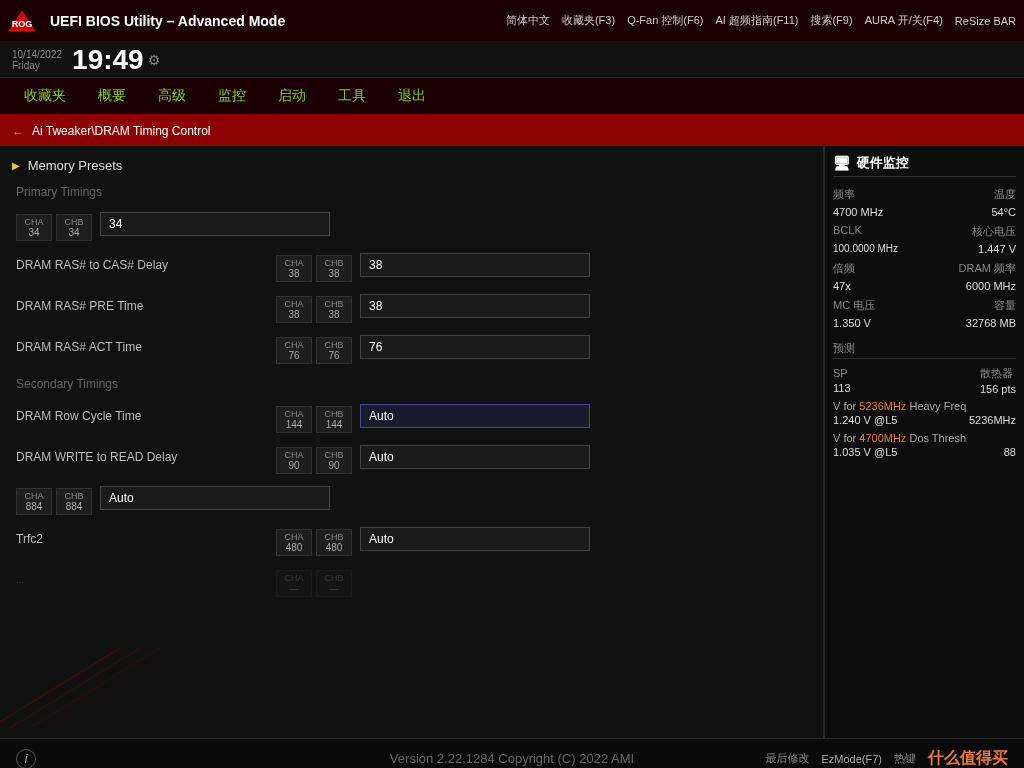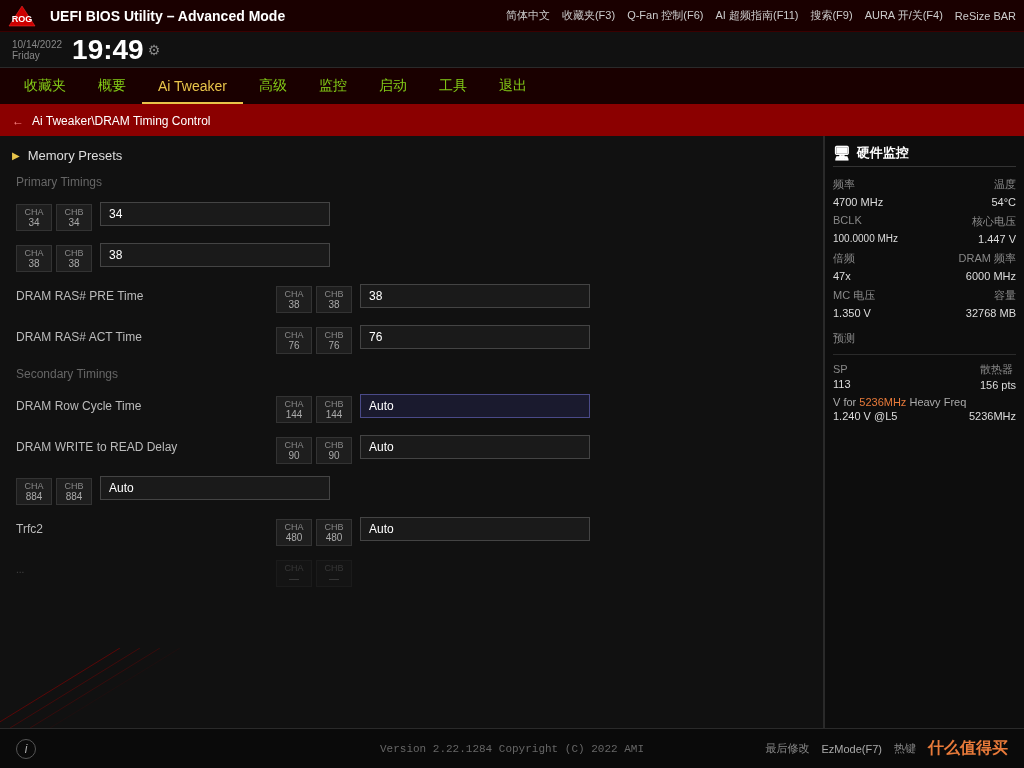--- a/index.html
+++ b/index.html
@@ -10,21 +10,21 @@
       color: #ccc;
       font-family: 'Segoe UI', Arial, sans-serif;
       font-size: 13px;
       overflow: hidden;
       position: relative;
     }
 
     
     #top-bar {
       background: #1a0000;
-      height: 32px;
+      height: 42px;
       display: flex;
       align-items: center;
       padding: 0 8px;
       gap: 6px;
       border-bottom: 1px solid #3a0000;
     }
     #top-bar .spacer { flex: 1; }
     #top-bar .menu-items {
       display: flex;
       gap: 12px;
@@ -187,21 +187,21 @@
       margin-bottom: 4px;
     }
     .hw-label { color: #888; font-size: 11px; }
     .hw-value { color: #ddd; font-size: 11px; }
 
     .predict-section { margin-top: 8px; }
     .predict-title {
       color: #888;
       font-size: 11px;
       margin-bottom: 6px;
-      padding-bottom: 8px;
+      padding-bottom: 2px;
       border-bottom: 1px solid #2a2a2a;
     }
     .predict-row { margin-bottom: 6px; }
     .predict-freq-label { font-size: 11px; margin-bottom: 2px; }
     .predict-values { display: flex; justify-content: space-between; }
     .predict-val { color: #ddd; font-size: 11px; }
     .predict-sp-row { display: flex; justify-content: space-between; margin-bottom: 4px; }
 
     
     #bottom-bar {
@@ -262,21 +262,20 @@
     <span style="font-size:10px;color:#888;">Friday</span>
   </div>
   <span style="font-size:28px;color:#fff;font-weight:bold;line-height:1;">19:49</span>
   <span style="font-size:14px;color:#888;margin-left:4px;cursor:pointer;">⚙</span>
   <div class="spacer"></div>
 </div>
 
 <div id="nav-bar">
   <div class="nav-item">收藏夹</div>
   <div class="nav-item">概要</div>
-  <div class="nav-item active">Ai Tweaker</div>
   <div class="nav-item">高级</div>
   <div class="nav-item">监控</div>
   <div class="nav-item">启动</div>
   <div class="nav-item">工具</div>
   <div class="nav-item">退出</div>
 </div>
 
 <div id="breadcrumb">
   <span style="color:#ff8888;cursor:pointer;">←</span>
   <span style="color:#fff;font-size:12px;">Ai Tweaker\DRAM Timing Control</span>
@@ -305,20 +304,21 @@
           <div class="ch-label">CHB</div>
           <div>34</div>
         </div>
       </div>
       <div class="value-field">
         <span>34</span>
       </div>
     </div>
 
     <div class="timing-row">
+      <div class="timing-label">DRAM RAS# to CAS# Delay</div>
       <div class="channel-badges">
         <div class="badge">
           <div class="ch-label">CHA</div>
           <div>38</div>
         </div>
         <div class="badge">
           <div class="ch-label">CHB</div>
           <div>38</div>
         </div>
       </div>
@@ -507,38 +507,49 @@
         <div class="predict-freq-label">
           <span style="color:#aaa;">V for </span>
           <span style="color:#e87a3a;">5236MHz</span>
           <span style="color:#aaa;">Heavy Freq</span>
         </div>
         <div class="predict-values">
           <span class="predict-val">1.240 V @L5</span>
           <span class="predict-val">5236MHz</span>
         </div>
       </div>
+      <div class="predict-row" style="margin-top:6px;">
+        <div class="predict-freq-label">
+          <span style="color:#aaa;">V for </span>
+          <span style="color:#e87a3a;">4700MHz</span>
+          <span style="color:#aaa;">Dos Thresh</span>
+        </div>
+        <div class="predict-values">
+          <span class="predict-val">1.035 V @L5</span>
+          <span class="predict-val">88</span>
+        </div>
+      </div>
     </div>
   </div>
 
 </div>
 
 <div id="deco-lines">
   <svg viewBox="0 0 200 80" preserveAspectRatio="none">
     <line x1="-10" y1="80" x2="120" y2="0" stroke="#8b0000" stroke-width="1" opacity="0.6"></line>
     <line x1="10" y1="80" x2="140" y2="0" stroke="#8b0000" stroke-width="1" opacity="0.4"></line>
     <line x1="30" y1="80" x2="160" y2="0" stroke="#8b0000" stroke-width="1" opacity="0.3"></line>
     <line x1="50" y1="80" x2="180" y2="0" stroke="#8b0000" stroke-width="0.5" opacity="0.2"></line>
   </svg>
 </div>
 
 <div id="bottom-bar">
   <div class="" style="width:20px;height:20px;border-radius:50%;border:1px solid #555;color:#aaa;display:flex;align-items:center;justify-content:center;font-size:12px;font-style:italic;cursor:pointer;">
     <span>i</span>
   </div>
-  <span style="color:#666;font-size:11px;position:absolute;left:50%;transform:translateX(-50%);font-family:Liberation Mono, monospace;">Version 2.22.1284 Copyright (C) 2022 AMI</span>
+  <span style="color:#666;font-size:13px;position:absolute;left:50%;transform:translateX(-50%);">Version 2.22.1284 Copyright (C) 2022 AMI</span>
   <div class="bottom-right">
     <span>最后修改</span>
     <span style="cursor:pointer;color:#aaa;">EzMode(F7)</span>
     <span>热键</span>
     <span class="" style="color:#e87a3a;font-weight:bold;font-size:16px;">什么值得买</span>
   </div>
 </div>
 
 </body></html>

